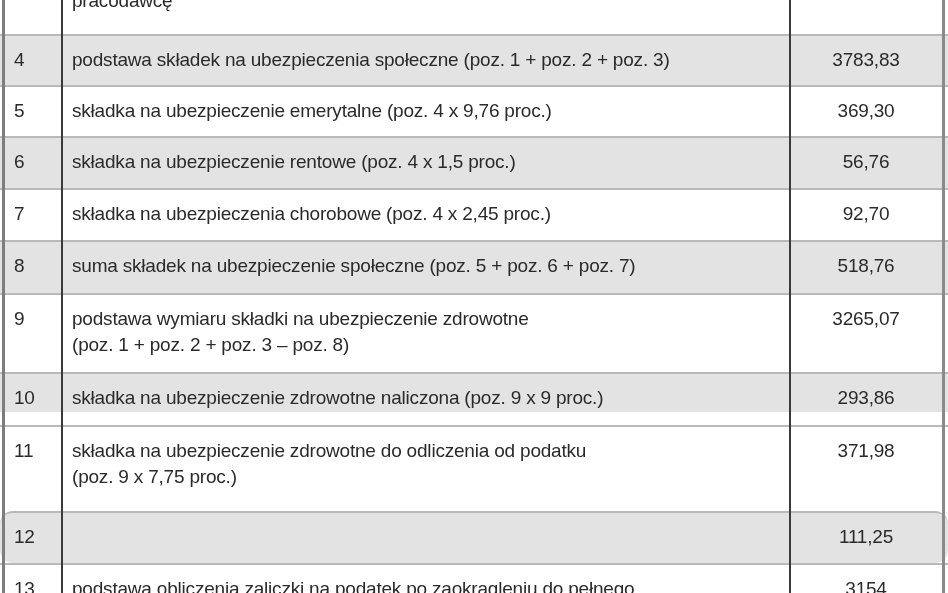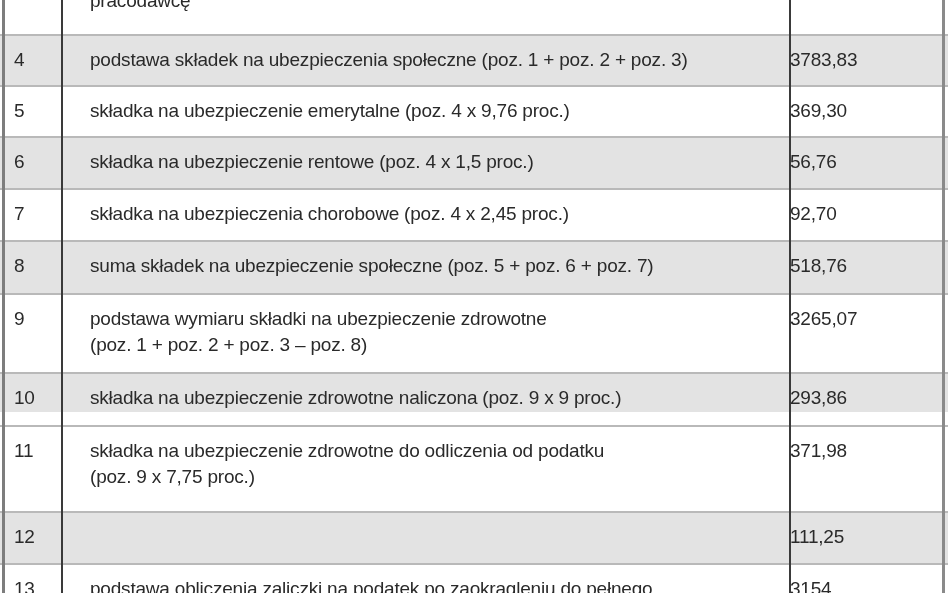--- a/index.html
+++ b/index.html
@@ -15,22 +15,22 @@
     }
     .row {
       position: absolute; left: 0; width: 948px;
       border-top: 2px solid #b9b9b9;
       box-sizing: border-box;
     }
     .row.shaded { background: #e3e3e3; }
     .row.white { background: #ffffff; }
     .cell { position: absolute; top: 0; bottom: 0; box-sizing: border-box; }
     .c-num { left: 0; width: 62px; padding-left: 14px; }
-    .c-desc { left: 62px; width: 728px; padding-left: 28px; }
-    .c-val { left: 790px; width: 152px; text-align: left; }
+    .c-desc { left: 62px; width: 728px; padding-left: 10px; }
+    .c-val { left: 790px; width: 152px; text-align: center; }
     .txt {
       font-size: 19px; line-height: 26px; letter-spacing: -0.2px;
       display: block; padding-top: 11px;
     }
     .vline { position: absolute; top: 0; height: 593px; }
     .vl-left { left: 2px; width: 3px; background: #7d7d7d; }
     .vl-1 { left: 61px; width: 2px; background: #3a3a3a; }
     .vl-2 { left: 789px; width: 2px; background: #3a3a3a; }
     .vl-right { left: 942px; width: 3px; background: #8a8a8a; }
     .top-cont { position: absolute; top: 0; left: 0; width: 948px; height: 34px; background: #fff; }
@@ -137,21 +137,21 @@
       </div>
     <div class="cell c-desc">
       <span class="txt">składka na ubezpieczenie zdrowotne do odliczenia od podatku</span>
       <span class="txt" style="padding-top:0">(poz. 9 x 7,75 proc.)</span>
     </div>
     <div class="cell c-val">
         <span class="txt">371,98</span>
       </div>
   </div>
 
-  <div class="row shaded" style="top:511px;height:52px;">
+  <div class="row shaded" style="top:511px;height:52px;border-radius:13px;">
     <div class="cell c-num">
         <span class="txt">12</span>
       </div>
     <div class="cell c-val">
         <span class="txt">111,25</span>
       </div>
   </div>
 
   <div class="row white" style="top:563px;height:60px;">
     <div class="cell c-num">

